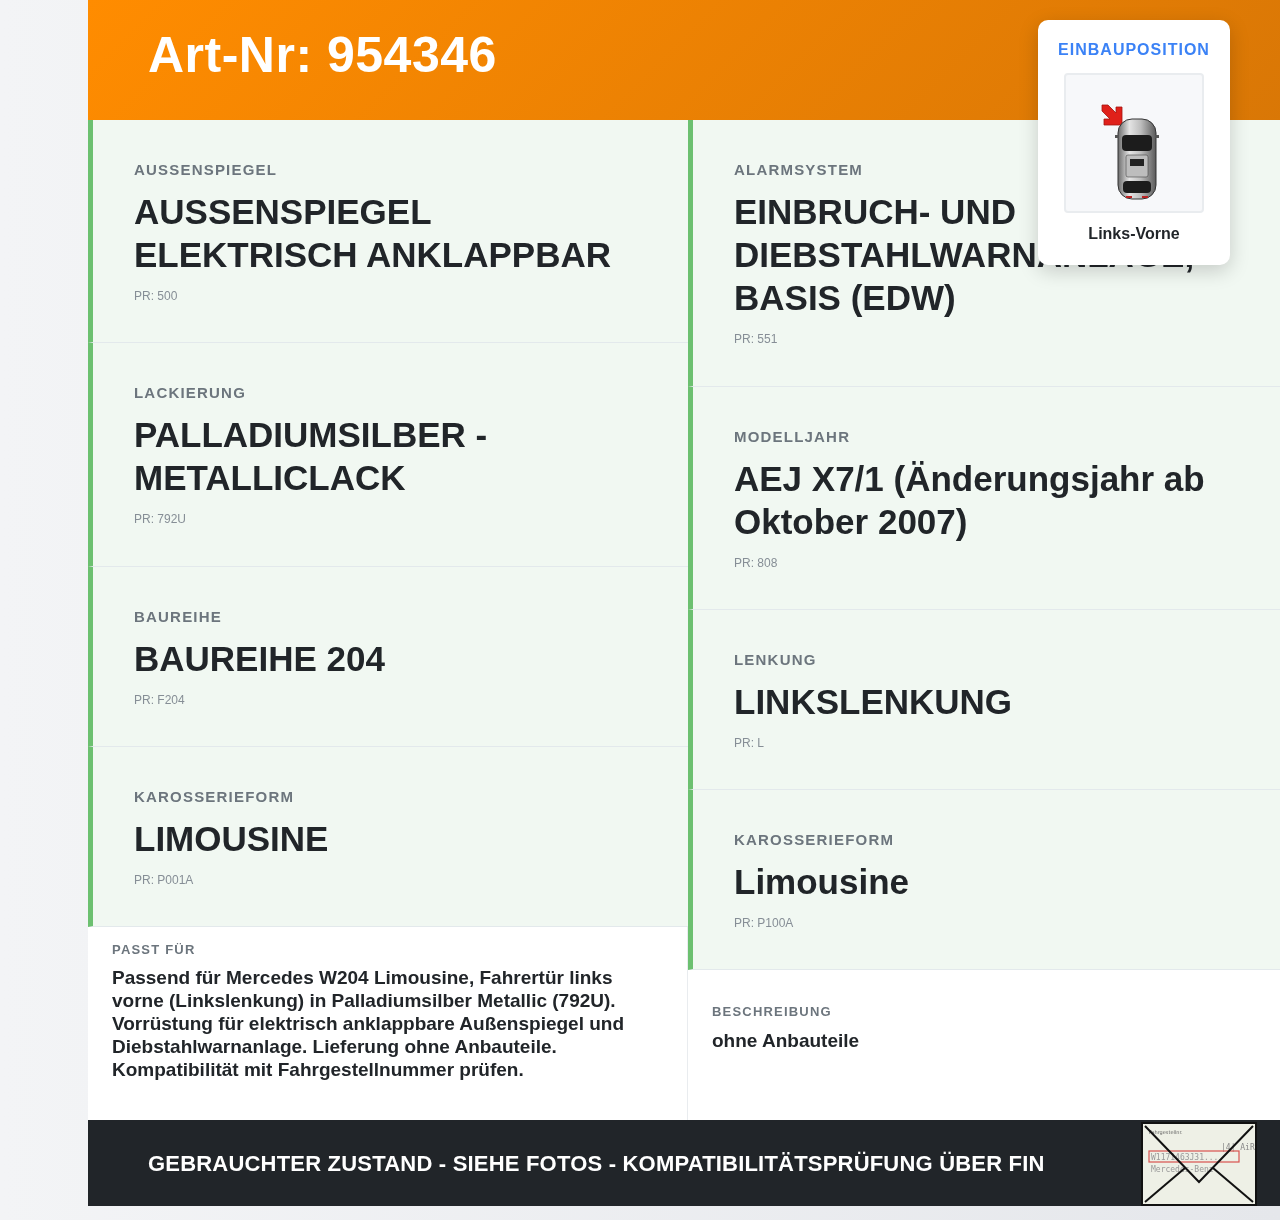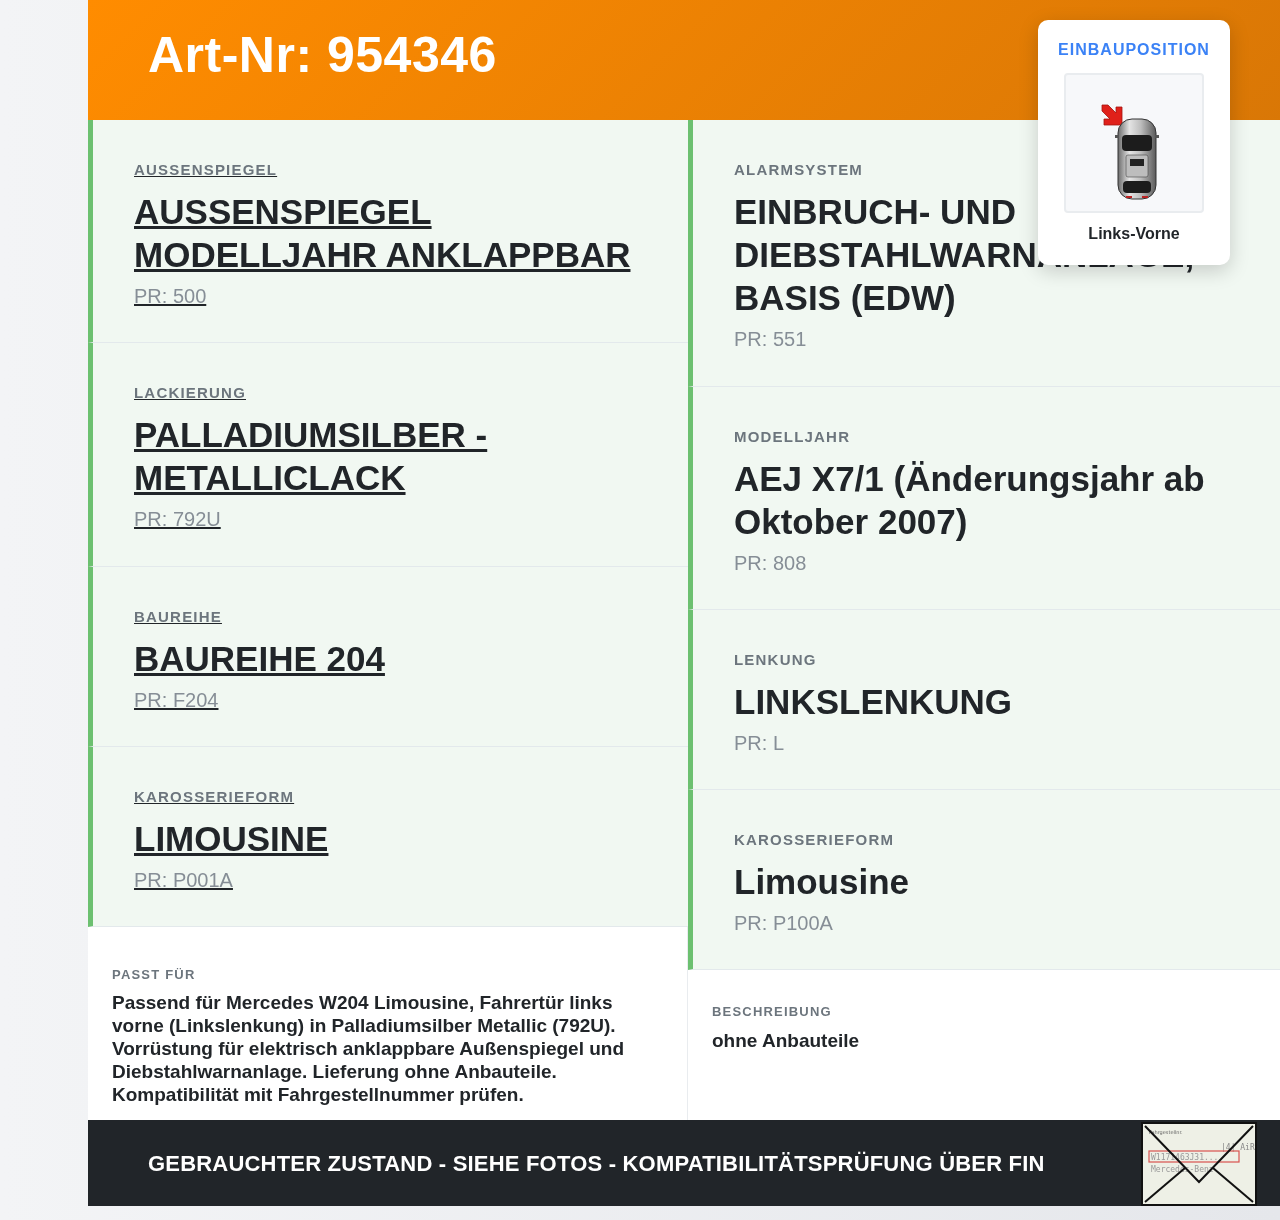--- a/index.html
+++ b/index.html
@@ -18,39 +18,39 @@
   }
   .header {
     position: absolute; left: 0; top: 0; width: 1200px; height: 120px;
     background: linear-gradient(135deg, #ff8c00 0%, #d97706 100%);
   }
   .header-title {
     position: absolute; left: 60px; top: 26px;
     font-size: 50px; font-weight: 700; color: #ffffff; letter-spacing: 0.5px;
   }
   .col { position: absolute; top: 120px; width: 600px; }
-  .col.left { left: 0; text-decoration: underline; }
+  .col.left { left: 0; }
   .col.right { left: 600px; }
   .cell {
     position: relative;
     background: #f1f8f2;
     border-left: 5px solid #6cc070;
     border-bottom: 1px solid #e3e9ec;
     padding: 42px 40px 0 41px;
   }
   .cell-label {
     font-size: 15px; font-weight: 700; color: #6c757d; letter-spacing: 1.2px;
     text-transform: uppercase; line-height: 16px;
   }
   .cell-value {
     margin-top: 12px; font-size: 35px; font-weight: 700; color: #212529;
     line-height: 43px;
   }
   .cell-pr {
-    margin-top: 10px; font-size: 20px; color: #868e96; line-height: 20px;
+    margin-top: 10px; font-size: 12px; color: #868e96; line-height: 20px;
   }
   .info-block {
     position: absolute; background: #fff;
     padding: 0 24px;
   }
   .info-label {
     font-size: 13px; font-weight: 700; color: #6c757d; letter-spacing: 1.2px; text-transform: uppercase;
   }
   .info-text {
     margin-top: 10px; font-size: 19px; font-weight: 600; color: #212529; line-height: 23px;
@@ -89,21 +89,21 @@
 
 <div class="sheet">
 
   <div class="header">
     <div class="header-title">Art-Nr: 954346</div>
   </div>
 
   <div class="col left">
     <div class="cell" style="height:223px">
       <div class="cell-label">AUSSENSPIEGEL</div>
-      <div class="cell-value" style="width:500px">AUSSENSPIEGEL MODELLJAHR ANKLAPPBAR</div>
+      <div class="cell-value" style="width:500px">AUSSENSPIEGEL ELEKTRISCH ANKLAPPBAR</div>
       <div class="cell-pr">PR: 500</div>
     </div>
     <div class="cell" style="height:224px">
       <div class="cell-label">LACKIERUNG</div>
       <div class="cell-value" style="width:400px">PALLADIUMSILBER - METALLICLACK</div>
       <div class="cell-pr">PR: 792U</div>
     </div>
     <div class="cell" style="height:180px">
       <div class="cell-label">BAUREIHE</div>
       <div class="cell-value">BAUREIHE 204</div>
@@ -132,21 +132,21 @@
       <div class="cell-value">LINKSLENKUNG</div>
       <div class="cell-pr">PR: L</div>
     </div>
     <div class="cell" style="height:180px">
       <div class="cell-label">KAROSSERIEFORM</div>
       <div class="cell-value">Limousine</div>
       <div class="cell-pr">PR: P100A</div>
     </div>
   </div>
 
-  <div class="info-block" style="left:0; top:927px; width:600px; height:193px; border-right:1px solid #e9ecef; padding-top:40px;">
+  <div class="info-block" style="left:0; top:927px; width:600px; height:193px; border-right:1px solid #e9ecef; padding-top:15px;">
     <div class="info-label">PASST FÜR</div>
     <div class="info-text" style="margin-top:9px;">Passend für Mercedes W204 Limousine, Fahrertür links vorne (Linkslenkung) in Palladiumsilber Metallic (792U). Vorrüstung für elektrisch anklappbare Außenspiegel und Diebstahlwarnanlage. Lieferung ohne Anbauteile. Kompatibilität mit Fahrgestellnummer prüfen.</div>
   </div>
 
   <div class="info-block" style="left:600px; top:970px; width:600px; height:150px; padding-top:34px;">
     <div class="info-label">BESCHREIBUNG</div>
     <div class="info-text">ohne Anbauteile</div>
   </div>
 
   <div class="footer">

